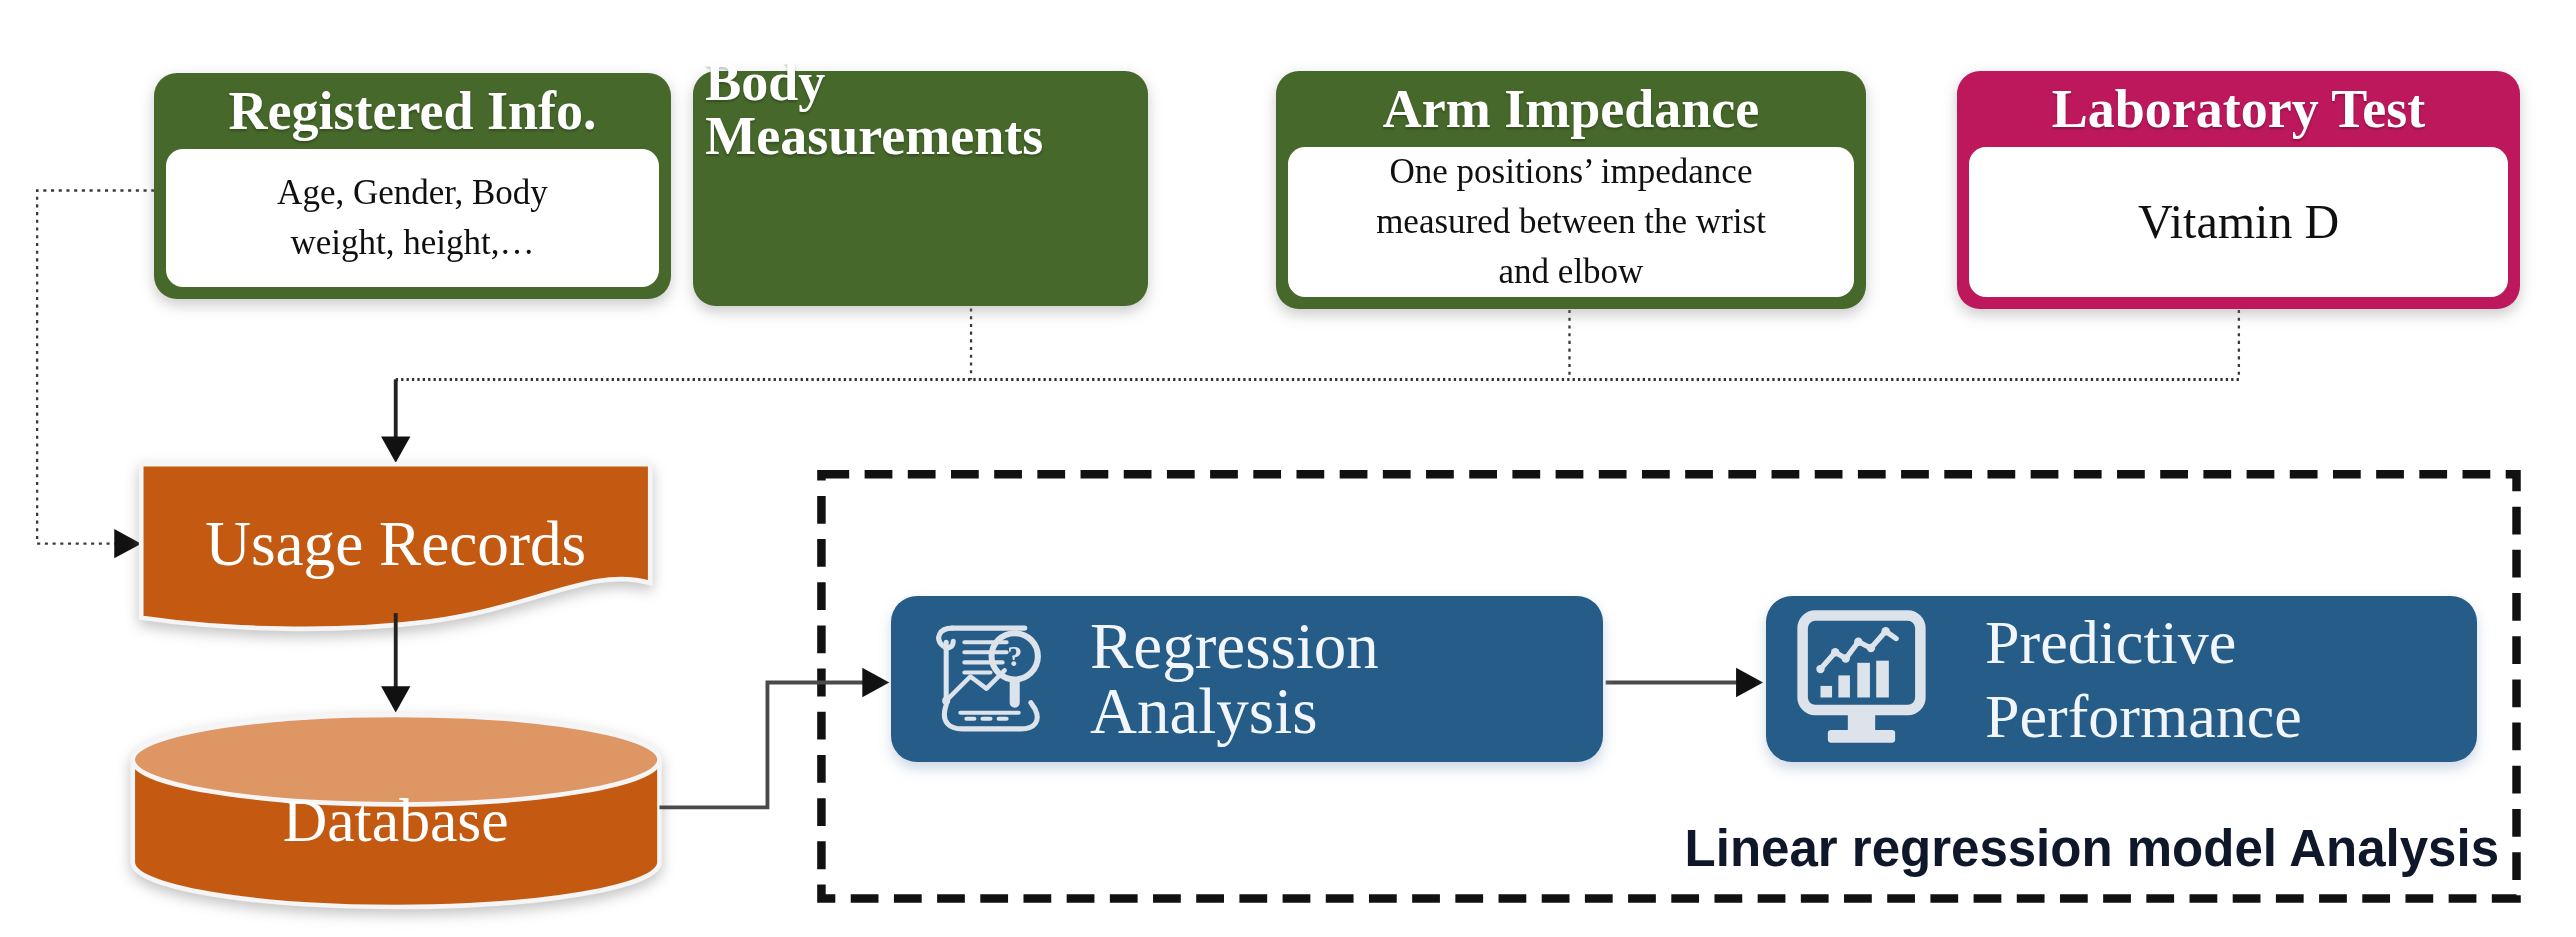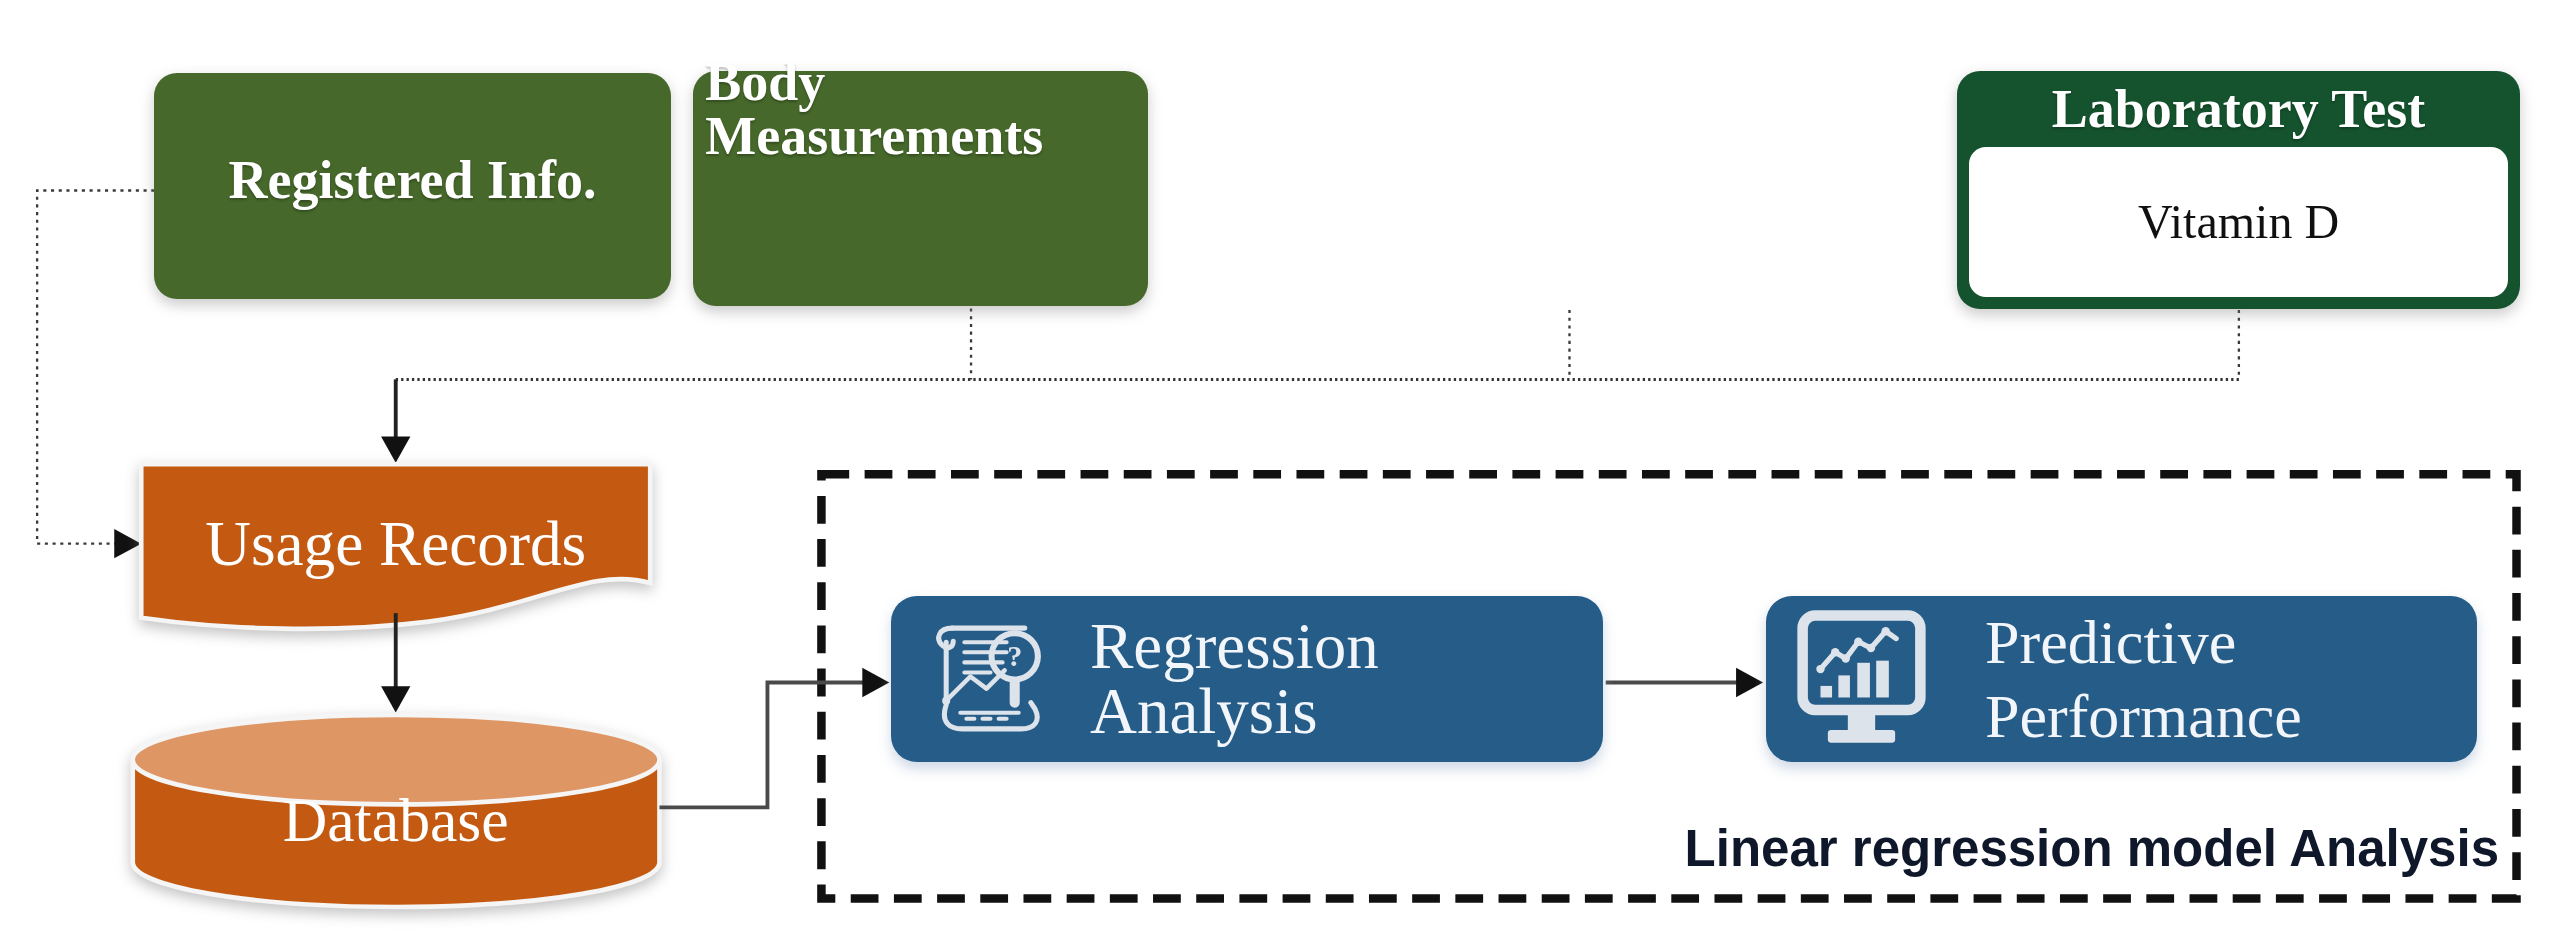--- a/index.html
+++ b/index.html
@@ -15,21 +15,21 @@
   
   .card{
     position:absolute;
     border-radius:23px;
     padding:0 12.3px 12.3px;
     box-sizing:border-box;
     display:flex;flex-direction:column;
     box-shadow:0 5.4px 14px rgba(120,120,120,.38);
   }
   .card.green{background:#46682A;}
-  .card.orange{background:#14532d;}
+  .card.orange{background:#be185d;}
   .card-header{
     height:76px;
     display:flex;align-items:center;justify-content:center;
     color:#ffffff;
     font-weight:bold;
     font-size:54px;line-height:1;
     font-family:"Liberation Serif", serif;
     text-shadow:0 1.5px 2.3px rgba(0,0,0,.25);
   }
   .card-body{
@@ -131,26 +131,34 @@
     </g>
 
     <g>
       <line x1="2082" y1="885" x2="2252" y2="885" stroke="#4a4a4a" stroke-width="5"></line>
       <polygon points="2286,885 2251,866 2251,904" fill="#111"></polygon>
     </g>
   </svg>
 
   <div class="card green" id="card-registered">
     <div class="card-header">Registered Info.</div>
+    <div class="card-body">Age, Gender, Body
+weight, height,…</div>
   </div>
 
   <div class="card green" id="card-bodymeasure">
     <div class="card-header">Body Measurements</div>
   </div>
 
+  <div class="card green" id="card-arm">
+    <div class="card-header">Arm Impedance</div>
+    <div class="card-body">One positions’ impedance
+measured between the wrist
+and elbow</div>
+  </div>
 
   <div class="card orange" id="card-lab">
     <div class="card-header">Laboratory Test</div>
     <div class="card-body">Vitamin D</div>
   </div>
 
   <div class="process" id="regression">
     <span class="process-icon">
       <svg width="131" height="131" viewBox="0 0 130 130" fill="none">
         <path d="M30,16 C17,16 13,26 20,33 C25,38 31,35 31,29" stroke="#dde3ea" stroke-width="5" stroke-linecap="round"></path>

